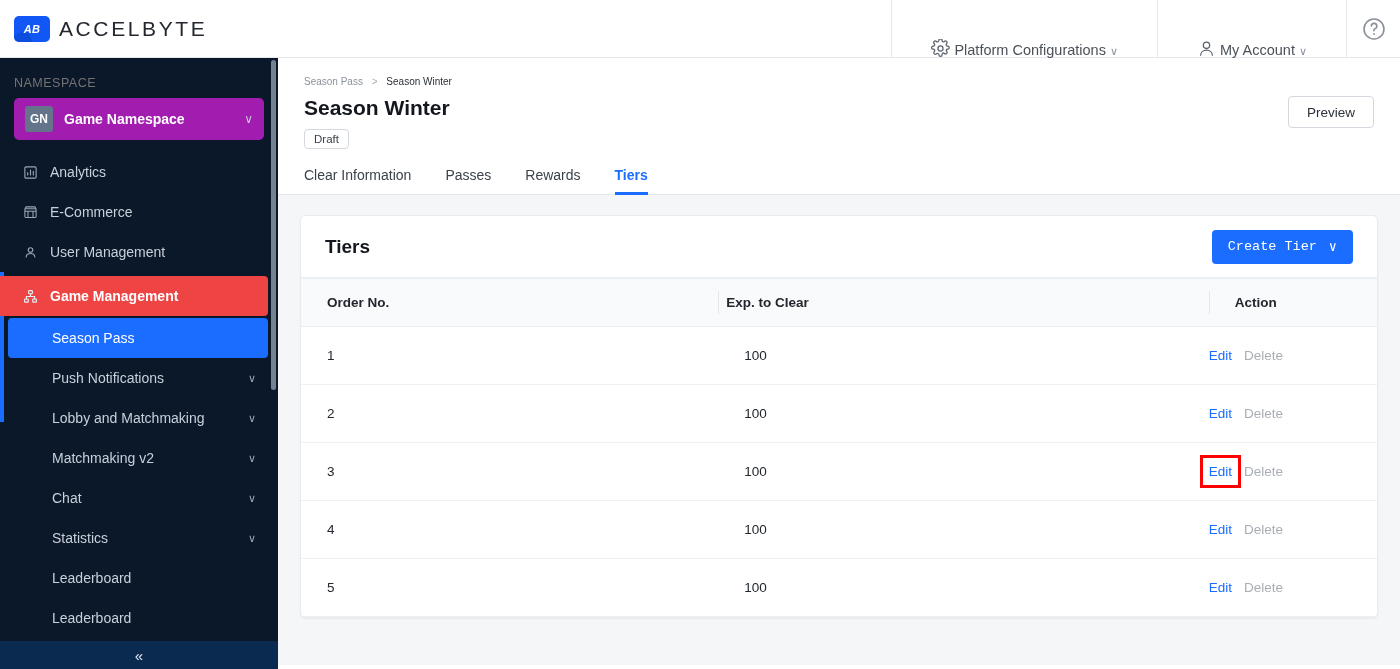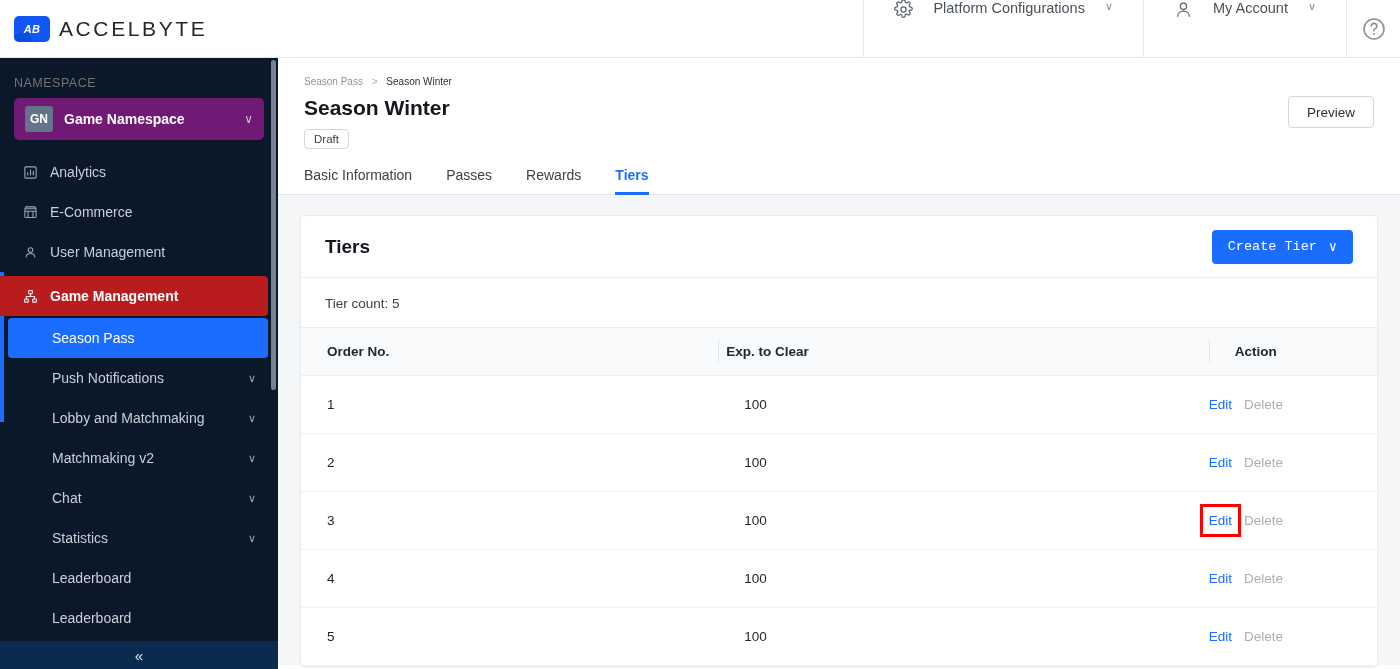--- a/index.html
+++ b/index.html
@@ -28,61 +28,61 @@
     background:#0b45c9; transform: rotate(-28deg); opacity:.55;
   }
   .brand-mark span { position: relative; z-index: 2; font-style: italic; }
   .brand-name {
     font-size: 21px; letter-spacing: 2.6px; color: #23272e; font-weight: 400;
   }
   .topbar-right {
     margin-left: auto; display: flex; align-items: center; height: 58px;
   }
   .tb-item {
-    display: flex; align-items: flex-start; gap: 20px; height: 58px;
-    padding: 0 30px; font-size: 14.5px; color: #4a5159;
+    display: flex; align-items: flex-end; gap: 4px; height: 58px;
+    padding: 0 39px; font-size: 14.5px; color: #4a5159;
     border-left: 1px solid #e4e7ec; cursor: pointer;
   }
   .tb-item .chev { font-size: 11px; color: #8a9099; }
   .tb-help {
     display:flex; align-items:center; justify-content:center;
     height: 58px; width: 54px; border-left: 1px solid #e4e7ec; cursor: pointer;
   }
   svg { display: block; }
 
   
   .sidebar {
     position: absolute; top: 58px; left: 0; width: 278px; height: 611px;
     background: #0b1829; overflow: hidden;
   }
   .ns-label {
     color: #737373; font-size: 12.5px; letter-spacing: .5px;
     padding: 18px 0 8px 14px;
   }
   .ns-select {
-    margin: 0 14px; height: 42px; background: #701a75; border-radius: 5px;
+    margin: 0 14px; height: 42px; background: #a21caf; border-radius: 5px;
     display: flex; align-items: center; padding: 0 11px; gap: 11px; cursor: pointer;
   }
   .ns-badge {
     width: 28px; height: 26px; background: #64748b; border-radius: 3px;
     color: #fff; font-size: 12px; font-weight: 700;
     display: flex; align-items: center; justify-content: center;
   }
   .ns-name { color: #fff; font-size: 14px; font-weight: 700; }
   .ns-chev { margin-left: auto; color: #c3cad3; font-size: 12px; }
 
   .nav { margin-top: 12px; position: relative; }
   .nav-item {
     display: flex; align-items: center; height: 40px; gap: 12px;
     padding-left: 22px; color: #c8d0da; font-size: 14px; cursor: pointer;
     position: relative;
   }
   .nav-item .ic { width: 16px; display: flex; justify-content: center; color: #9aa6b4; }
   .nav-item.group-active {
-    background: #b91c1c; color: #ffffff; font-weight: 700;
+    background: #ef4444; color: #ffffff; font-weight: 700;
     margin: 4px 10px 2px 0; border-radius: 0 4px 4px 0;
   }
   .nav-item.group-active .ic { color: #e8edf3; }
   .accent-bar {
     position: absolute; left: 0; width: 4px; background: #1a6dff;
   }
   .sub-item {
     display: flex; align-items: center; height: 40px; color: #c8d0da;
     font-size: 14px; padding-left: 52px; cursor: pointer; position: relative;
   }
@@ -345,39 +345,38 @@
       </div>
       <div class="page-title">Season Winter</div>
       <div class="status-chip">Draft</div>
 
       <div class="head-actions">
         <button class="btn-ghost">Preview</button>
       </div>
     </div>
 
     <div class="tabs">
-      <div class="tab">Basic Information</div>
+      <div class="tab">Clear Information</div>
       <div class="tab">Passes</div>
       <div class="tab">Rewards</div>
       <div class="tab active">Tiers</div>
     </div>
     <div class="tabs-rule"></div>
 
     <div class="content-area">
       <div class="card">
 
         <div class="card-head">
           <div class="card-title">Tiers</div>
           <button class="btn-create">
             <span>Create Tier</span>
             <span>∨</span>
           </button>
         </div>
 
-        <div class="tier-count">Tier count: 5</div>
 
         <table>
           <thead>
             <tr>
               <th class="c1">Order No.</th>
               <th class="c2">Exp. to Clear</th>
               <th class="c3">Action</th>
             </tr>
           </thead>
           <tbody>

